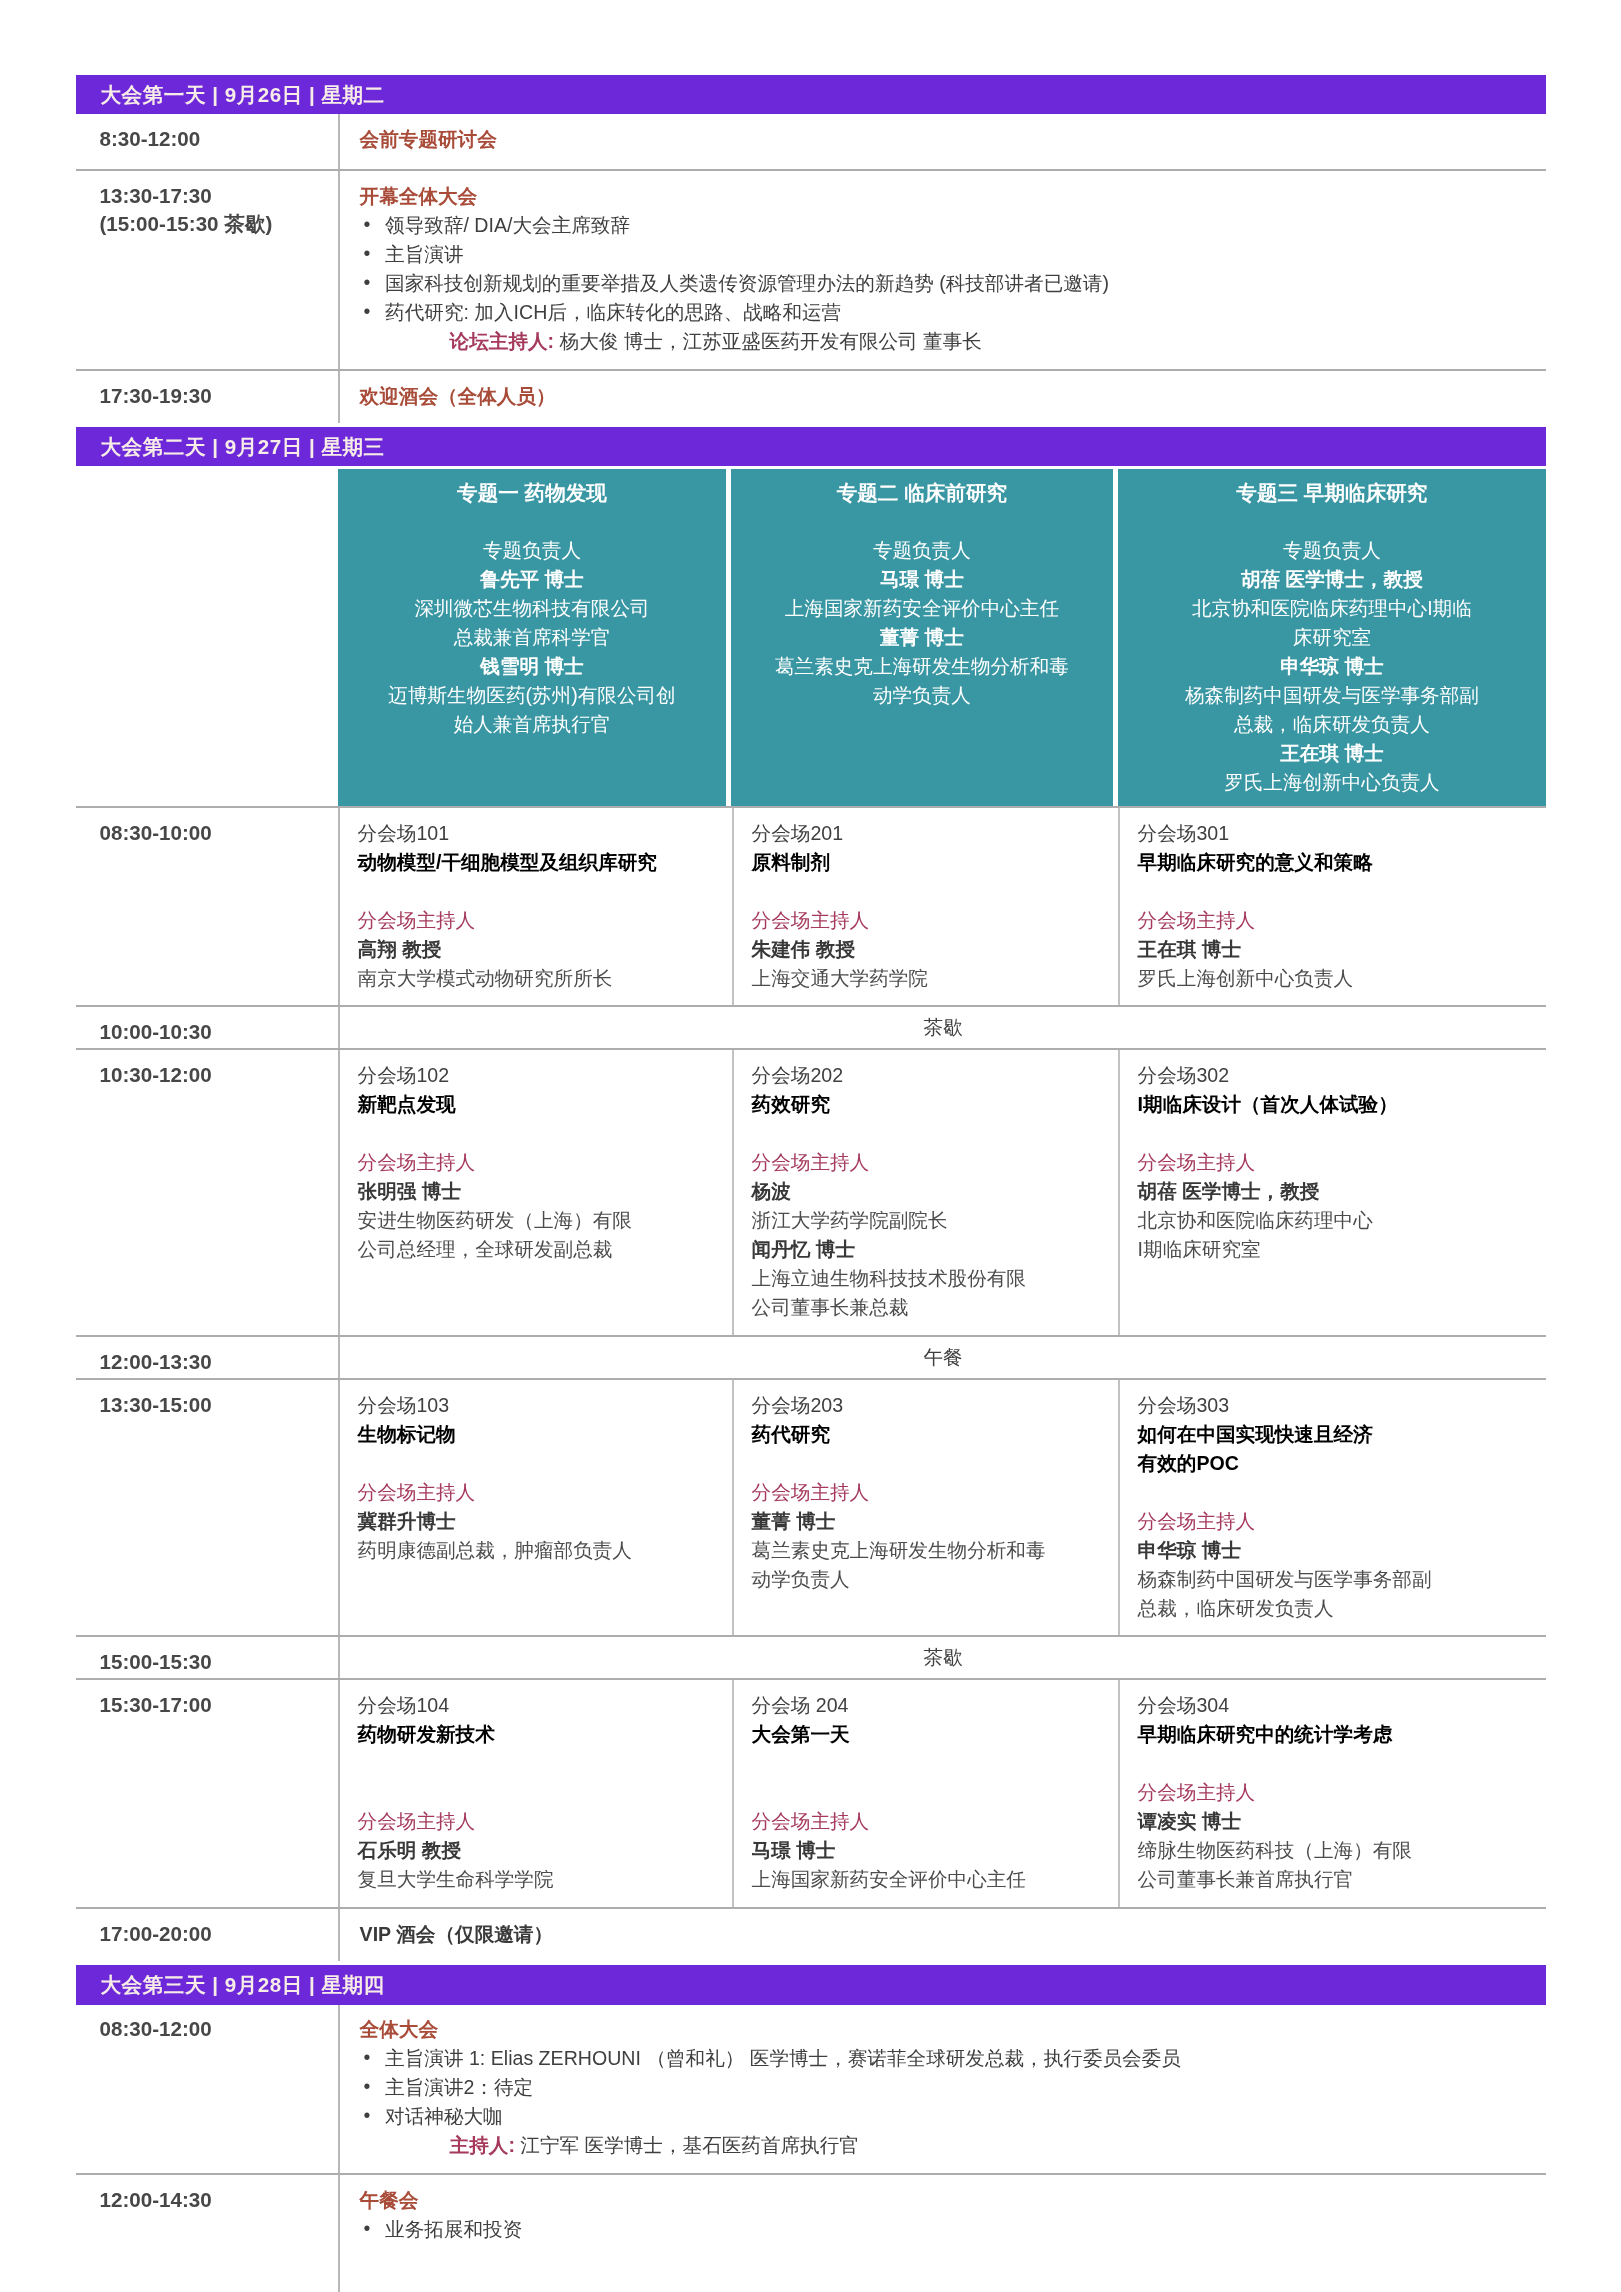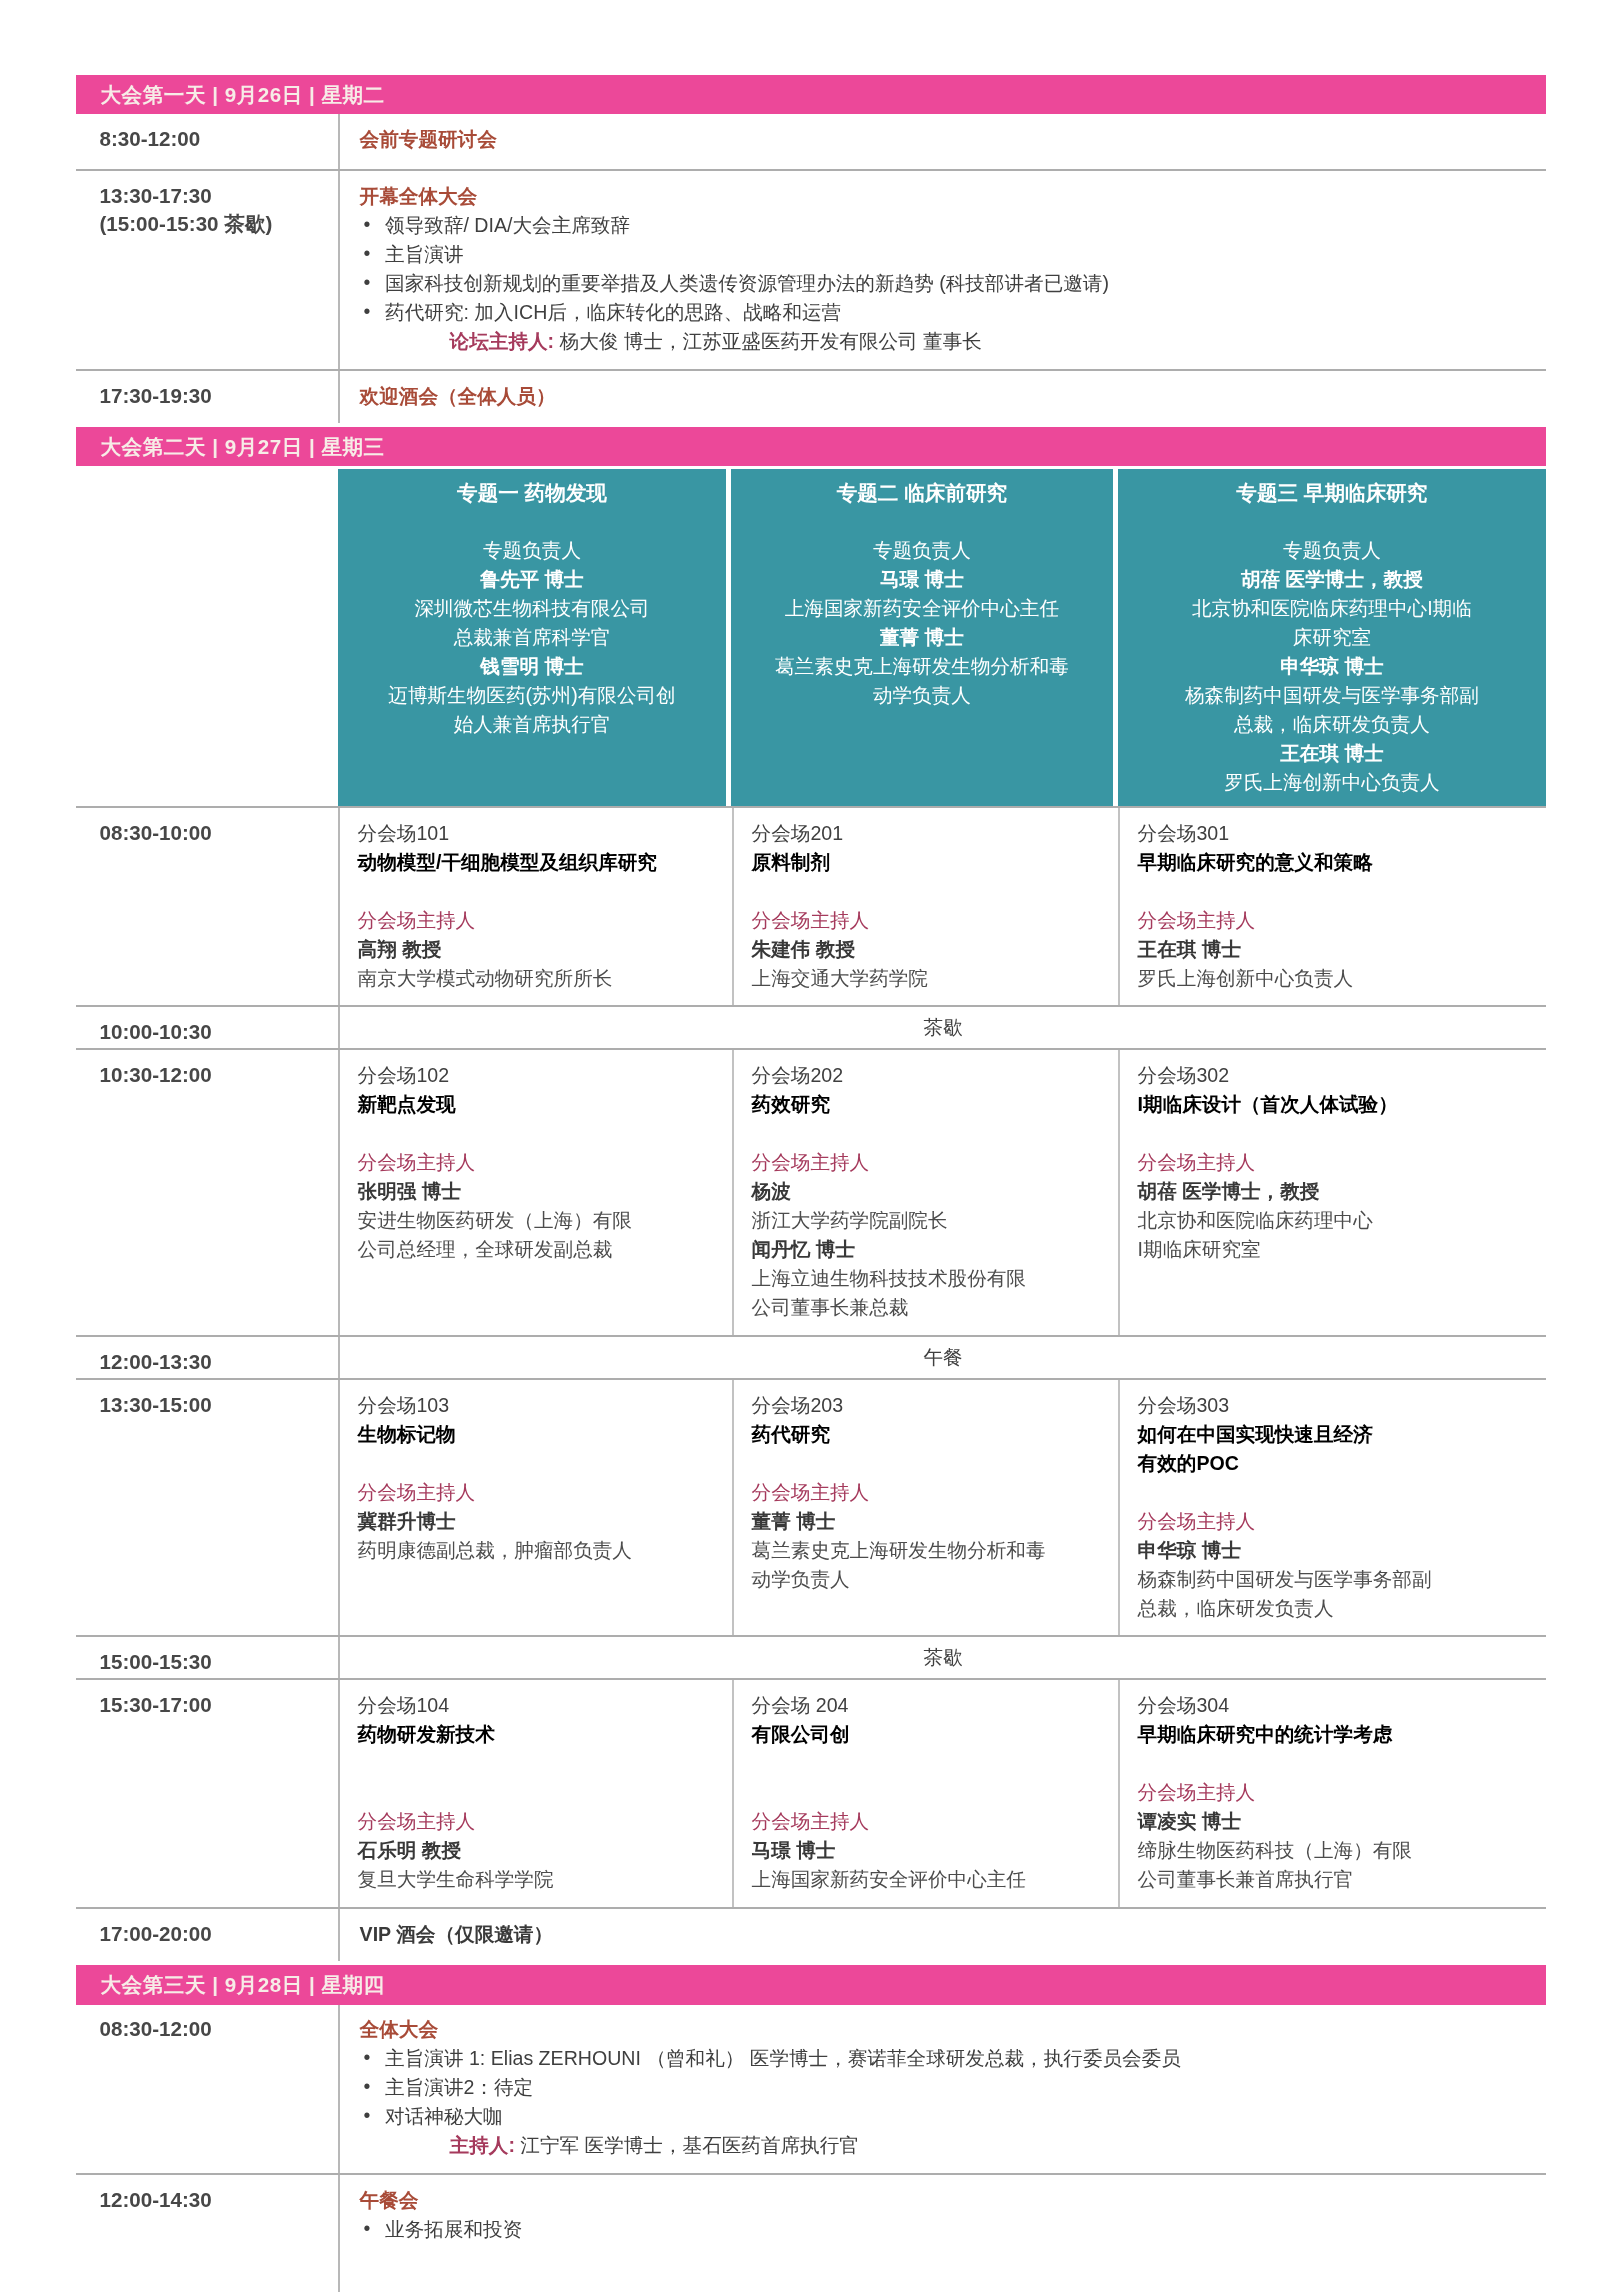--- a/index.html
+++ b/index.html
@@ -1,18 +1,18 @@
 <!DOCTYPE html>
 <html><head>
 <meta charset="utf-8">
 <style>
   html,body{margin:0;padding:0;background:#ffffff;}
   body{width:1621px;height:2293px;font-family:"Liberation Sans","DejaVu Sans",sans-serif;color:#3f3f3f;}
   .sheet{width:1470px;margin:75px 0 0 76px;}
-  .daybar{background:#ec4899;color:#f7ece7;font-size:20.6px;font-weight:bold;line-height:25.5px;padding:6.9px 0 6.9px 24.5px;letter-spacing:0.5px;}
+  .daybar{background:#6d28d9;color:#f7ece7;font-size:20.6px;font-weight:bold;line-height:25.5px;padding:6.9px 0 6.9px 24.5px;letter-spacing:0.5px;}
   .daybar.gap{margin-top:3.9px;}
   .row{display:flex;border-top:2px solid #adadad;}
   .row.nb{border-top:none;}
   .tcol{flex:0 0 262px;box-sizing:border-box;padding:10.8px 7.8px 0 23.5px;font-size:20.6px;font-weight:bold;color:#474747;line-height:28px;}
   .ccol{flex:1;border-left:2px solid #b8b8b8;box-sizing:border-box;padding:10.8px 15.7px 12.7px 19.6px;font-size:19.6px;line-height:29px;}
   .ccol.center{display:flex;align-items:center;justify-content:center;text-align:left;padding:5.9px 0;}
   .ccol.cols{padding:0;display:flex;}
   .cell{box-sizing:border-box;padding:10.8px 13.7px 12.7px 17.6px;font-size:19.6px;line-height:29px;}
   .cell.c1{flex:0 0 392px;border-radius:31px;}
   .cell.c2{flex:0 0 386px;border-left:2px solid #c2c2c2;}
@@ -239,21 +239,21 @@
         <div>分会场104</div>
         <div class="stitle">药物研发新技术</div>
         <div class="sp"></div>
           <div class="sp"></div>
         <div class="chair">分会场主持人</div>
         <div class="nm">石乐明 教授</div>
         <div class="org">复旦大学生命科学学院</div>
       </div>
       <div class="cell c2">
         <div>分会场 204</div>
-        <div class="stitle">有限公司创</div>
+        <div class="stitle">大会第一天</div>
         <div class="sp"></div>
           <div class="sp"></div>
         <div class="chair">分会场主持人</div>
         <div class="nm">马璟 博士</div>
         <div class="org">上海国家新药安全评价中心主任</div>
       </div>
       <div class="cell c3">
         <div>分会场304</div>
         <div class="stitle">早期临床研究中的统计学考虑</div>
         <div class="sp"></div>

